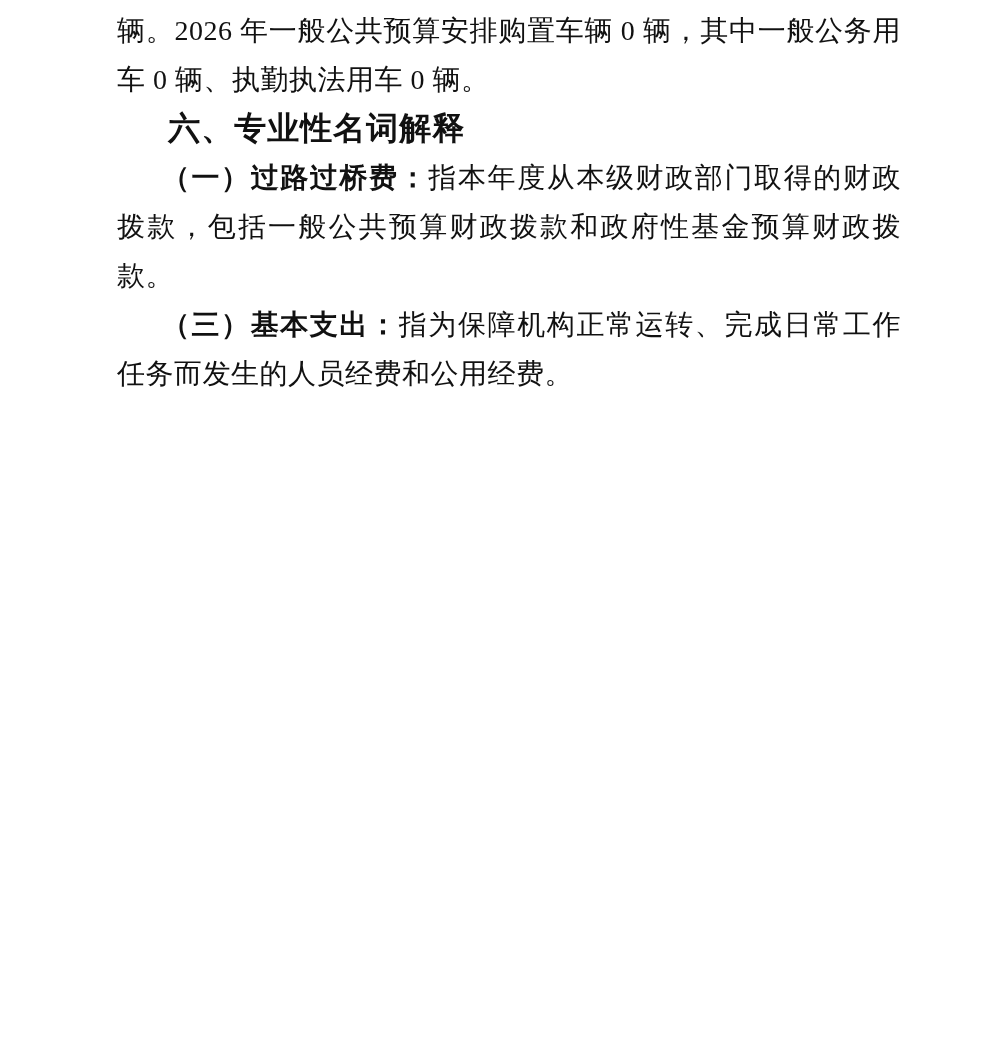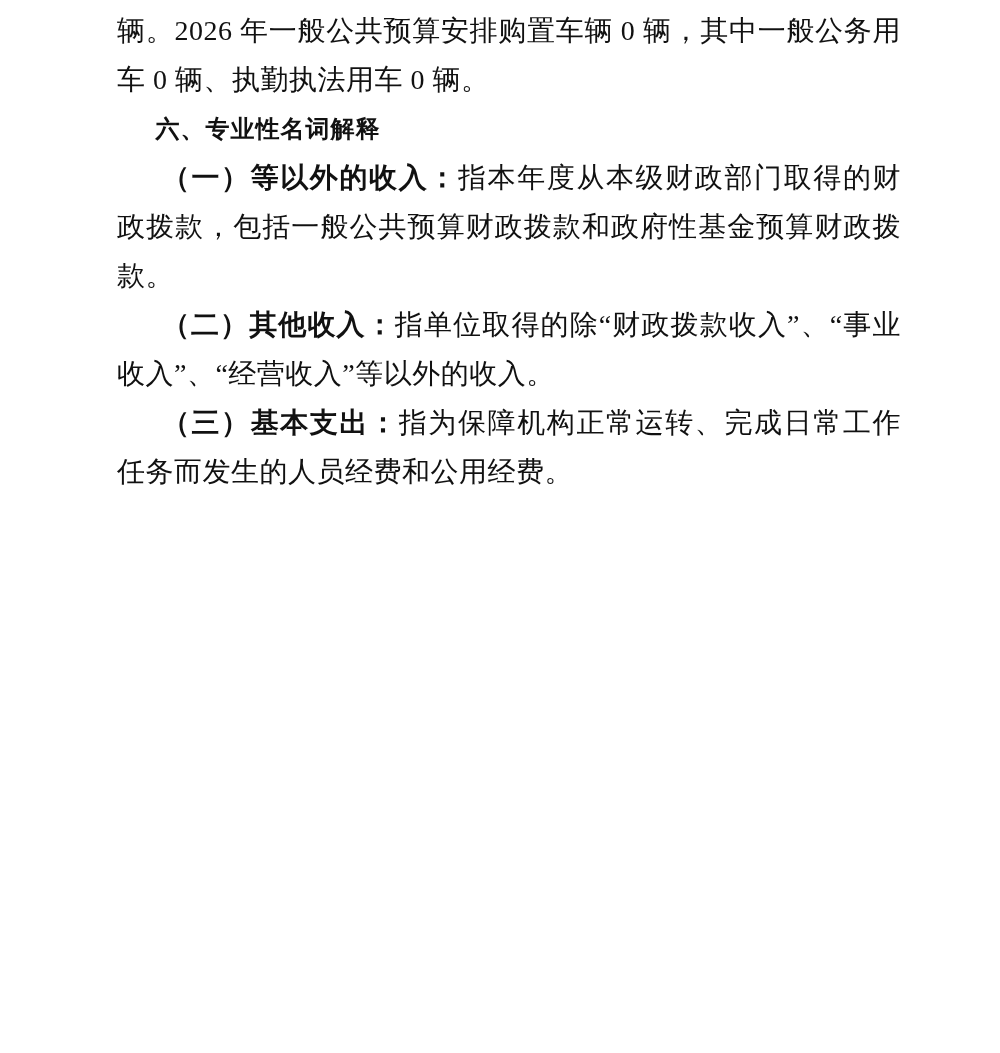--- a/index.html
+++ b/index.html
@@ -29,44 +29,41 @@
     text-indent: 0;
   }
   .para.indent {
     text-indent: 1.6em;
   }
   .term {
     font-weight: bold;
   }
   .heading {
     margin: 0;
-    font-size: 24px;
+    font-size: 32px;
     line-height: 49px;
     font-weight: bold;
     font-family: "Liberation Sans", "DejaVu Sans", sans-serif;
     text-indent: 1.6em;
     letter-spacing: 1px;
   }
 </style>
 </head>
 <body>
 
 <div class="page">
 
   <p class="para first">辆。2026 年一般公共预算安排购置车辆 0 辆，其中一般公务用车 0 辆、执勤执法用车 0 辆。</p>
 
   <h2 class="heading">六、专业性名词解释</h2>
 
   <p class="para indent">
-    <span class="term">（一）等以外的收入：</span><span>指本年度从本级财政部门取得的财政拨款，包括一般公共预算财政拨款和政府性基金预算财政拨款。</span>
+    <span class="term">（一）过路过桥费：</span><span>指本年度从本级财政部门取得的财政拨款，包括一般公共预算财政拨款和政府性基金预算财政拨款。</span>
   </p>
 
-  <p class="para indent">
-    <span class="term">（二）其他收入：</span><span>指单位取得的除“财政拨款收入”、“事业收入”、“经营收入”等以外的收入。</span>
-  </p>
 
   <p class="para indent">
     <span class="term">（三）基本支出：</span><span>指为保障机构正常运转、完成日常工作任务而发生的人员经费和公用经费。</span>
   </p>
 
 
 
 </div>
 
 </body></html>

